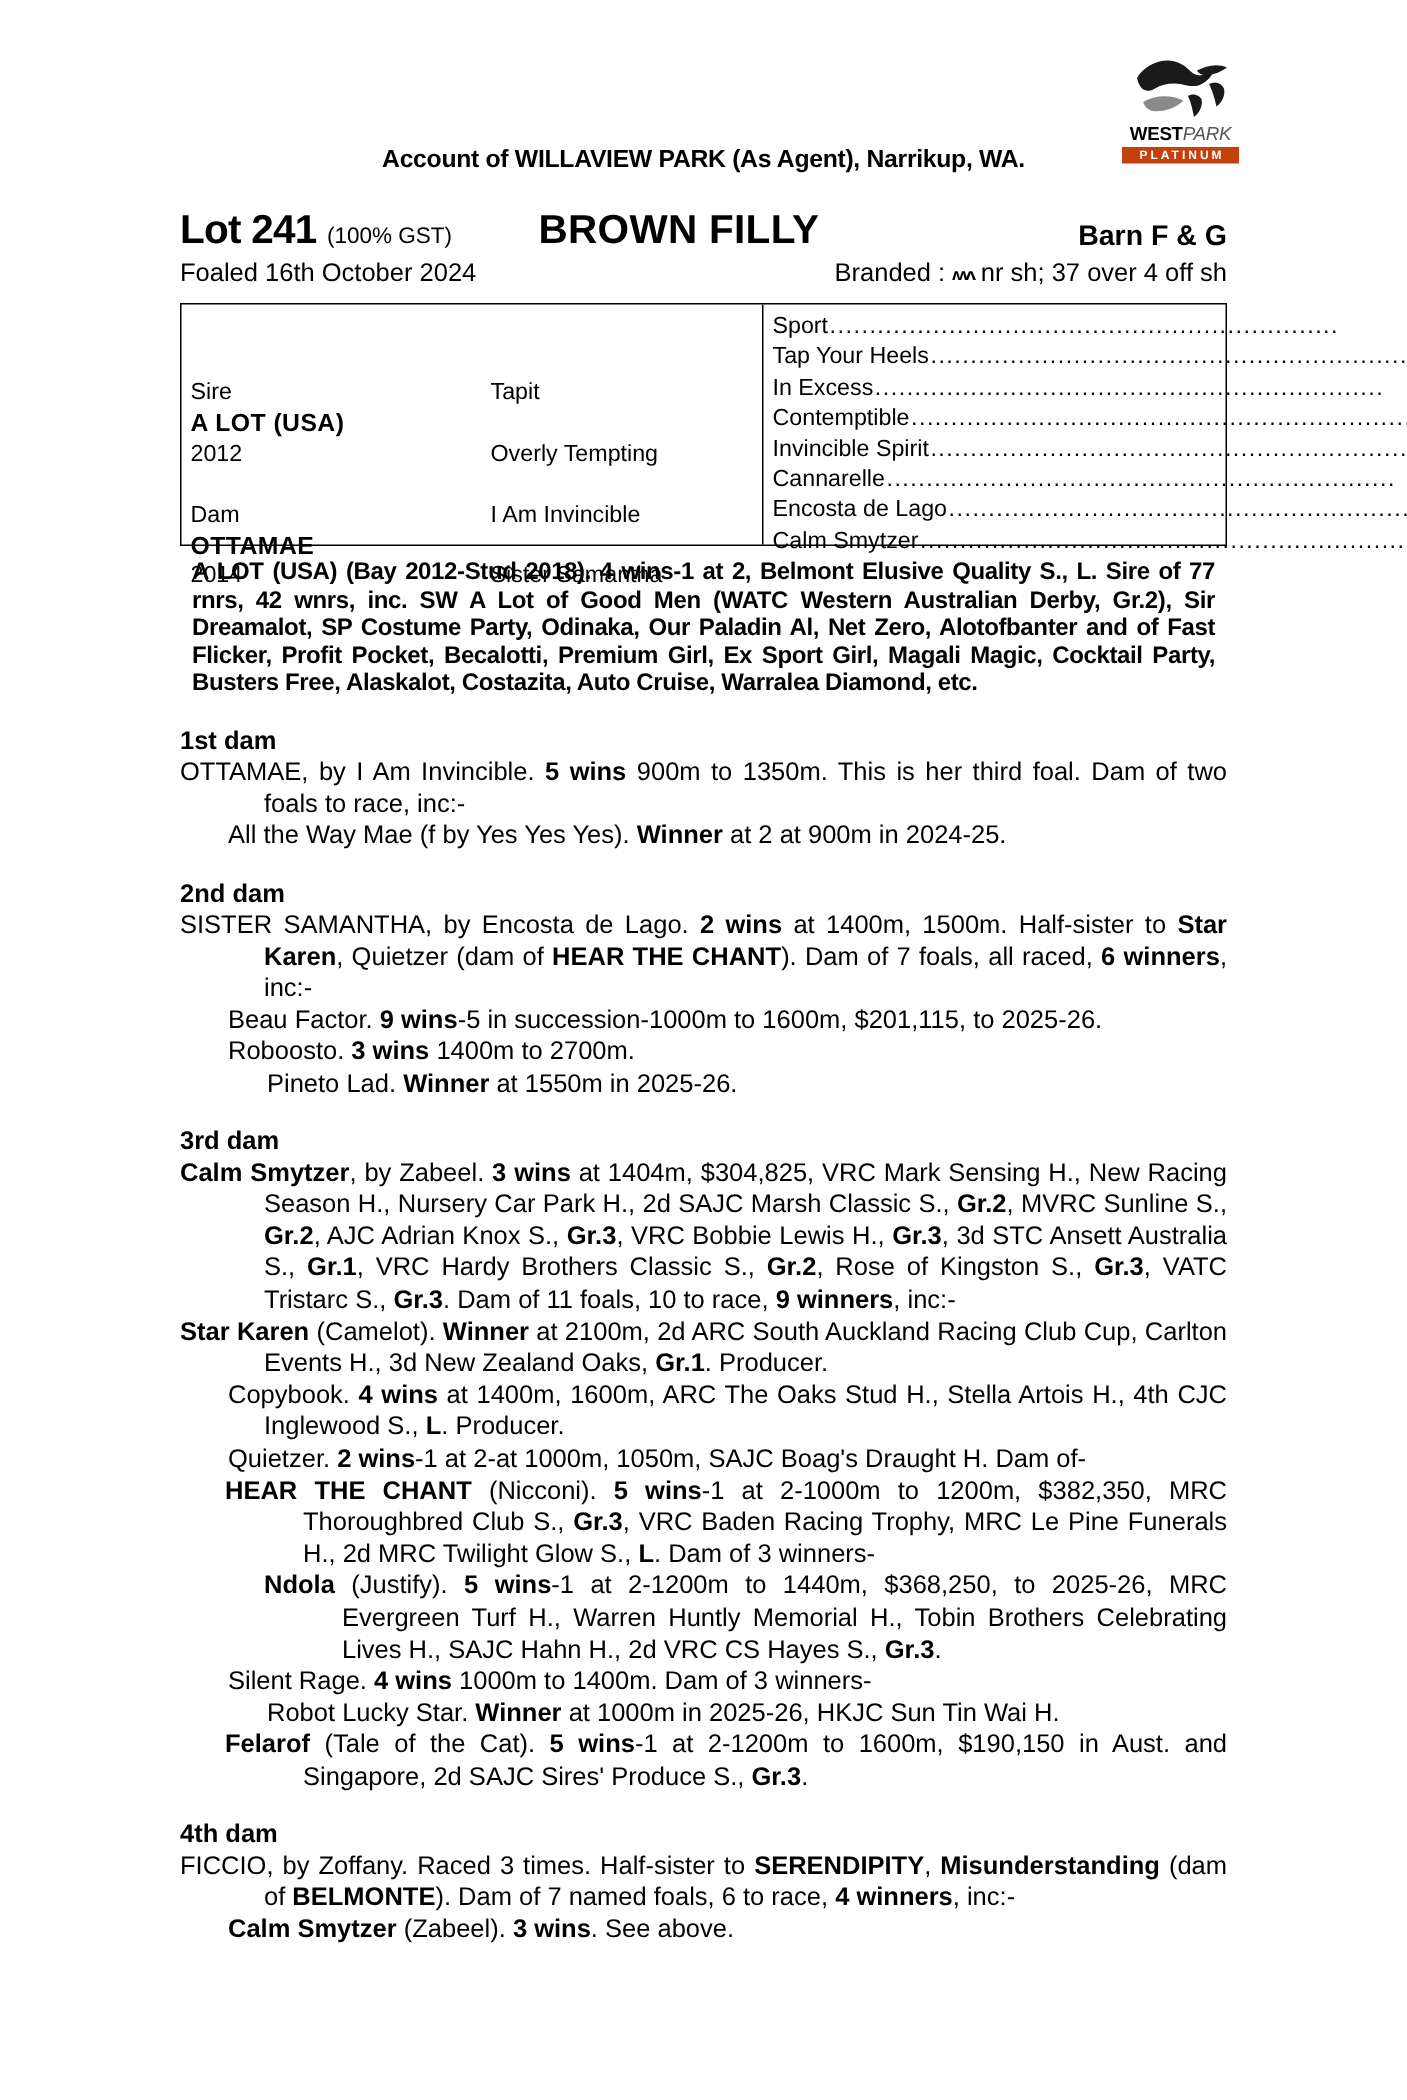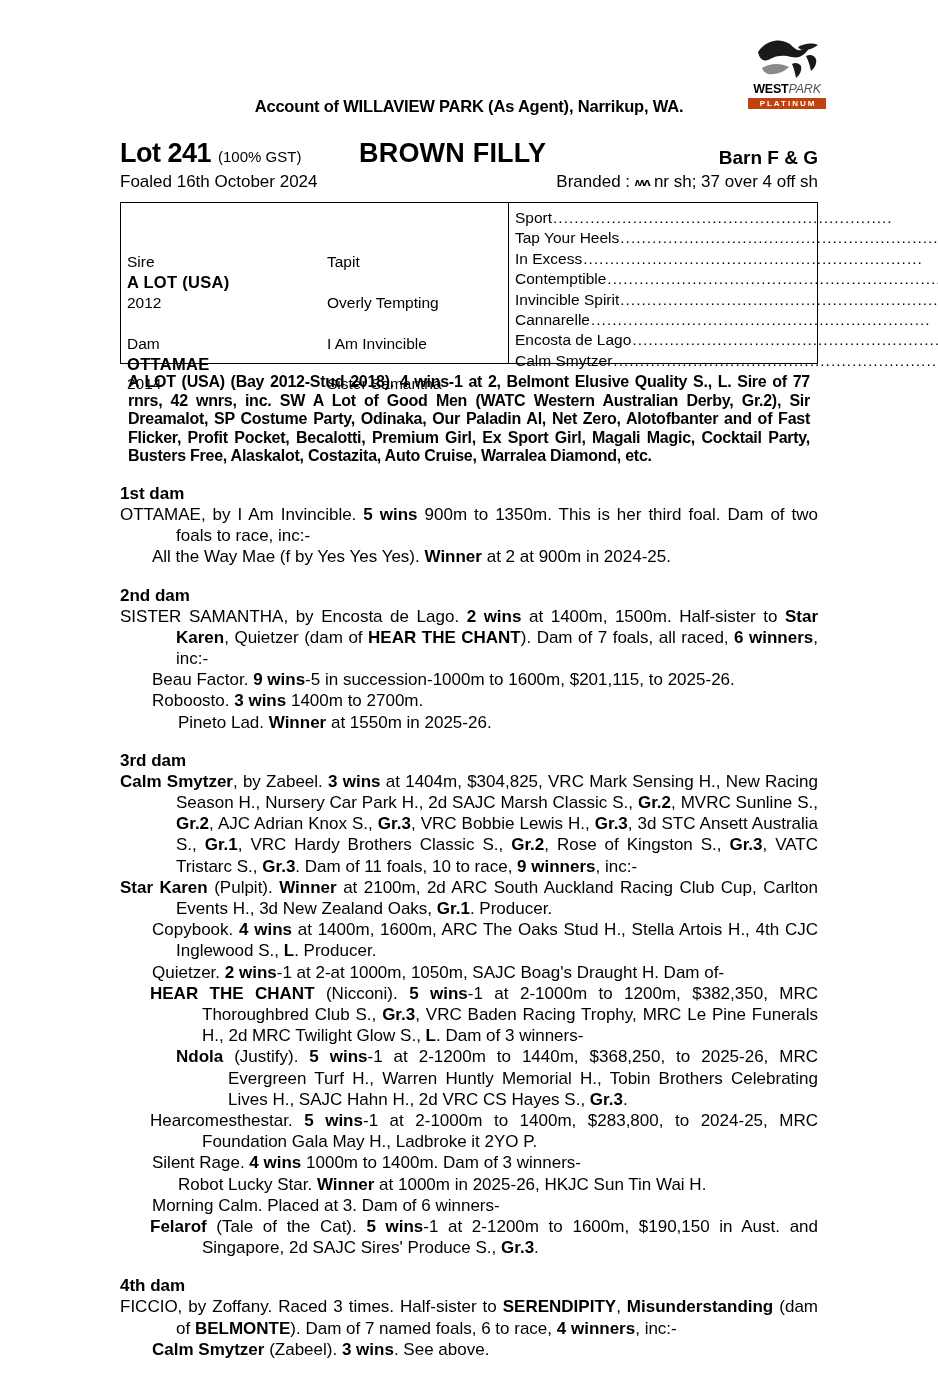--- a/index.html
+++ b/index.html
@@ -302,37 +302,35 @@
 
   <div class="dam-head">2nd dam</div>
   <div class="p hang1"><span>SISTER SAMANTHA, by Encosta de Lago. </span><b>2 wins</b><span> at 1400m, 1500m. Half-sister to </span><b>Star Karen</b><span>, Quietzer (dam of </span><b>HEAR THE CHANT</b><span>). Dam of 7 foals, all raced, </span><b>6 winners</b><span>, inc:-</span></div>
   <div class="p hang2"><span>Beau Factor. </span><b>9 wins</b><span>-5 in succession-1000m to 1600m, $201,115, to 2025-26.</span></div>
   <div class="p hang2"><span>Roboosto. </span><b>3 wins</b><span> 1400m to 2700m.</span></div>
   <div class="p hang5"><span>Pineto Lad. </span><b>Winner</b><span> at 1550m in 2025-26.</span></div>
 
   <div class="dam-head">3rd dam</div>
   <div class="p hang1"><b>Calm Smytzer</b><span>, by Zabeel. </span><b>3 wins</b><span> at 1404m, $304,825, VRC Mark Sensing H., New Racing Season H., Nursery Car Park H., 2d SAJC Marsh Classic S., </span><b>Gr.2</b><span>, MVRC Sunline S., </span><b>Gr.2</b><span>, AJC Adrian Knox S., </span><b>Gr.3</b><span>, VRC Bobbie Lewis H., </span><b>Gr.3</b><span>, 3d STC Ansett Australia S., </span><b>Gr.1</b><span>, VRC Hardy Brothers Classic S., </span><b>Gr.2</b><span>, Rose of Kingston S., </span><b>Gr.3</b><span>, VATC Tristarc S., </span><b>Gr.3</b><span>. Dam of 11 foals, 10 to race, </span><b>9 winners</b><span>, inc:-</span></div>
 
-  <div class="p hang1"><b>Star Karen</b><span> (Pulpit). </span><b>Winner</b><span> at 2100m, 2d ARC South Auckland Racing Club Cup, Carlton Events H., 3d New Zealand Oaks, </span><b>Gr.1</b><span>. Producer.</span></div>
+  <div class="p hang1"><b>Star Karen</b><span> (Camelot). </span><b>Winner</b><span> at 2100m, 2d ARC South Auckland Racing Club Cup, Carlton Events H., 3d New Zealand Oaks, </span><b>Gr.1</b><span>. Producer.</span></div>
 
   <div class="p hang2"><span>Copybook. </span><b>4 wins</b><span> at 1400m, 1600m, ARC The Oaks Stud H., Stella Artois H., 4th CJC Inglewood S., </span><b>L</b><span>. Producer.</span></div>
 
   <div class="p hang2 nj"><span>Quietzer. </span><b>2 wins</b><span>-1 at 2-at 1000m, 1050m, SAJC Boag's Draught H. Dam of-</span></div>
 
   <div class="p hang3"><b>HEAR THE CHANT</b><span> (Nicconi). </span><b>5 wins</b><span>-1 at 2-1000m to 1200m, $382,350, MRC Thoroughbred Club S., </span><b>Gr.3</b><span>, VRC Baden Racing Trophy, MRC Le Pine Funerals H., 2d MRC Twilight Glow S., </span><b>L</b><span>. Dam of 3 winners-</span></div>
 
   <div class="p hang4"><b>Ndola</b><span> (Justify). </span><b>5 wins</b><span>-1 at 2-1200m to 1440m, $368,250, to 2025-26, MRC Evergreen Turf H., Warren Huntly Memorial H., Tobin Brothers Celebrating Lives H., SAJC Hahn H., 2d VRC CS Hayes S., </span><b>Gr.3</b><span>.</span></div>
 
-  <div class="p hang3"><span>Hearcomesthestar. </span><b>5 wins</b><span>-1 at 2-1000m to 1400m, $283,800, to 2024-25, MRC Foundation Gala May H., Ladbroke it 2YO P.</span></div>
 
   <div class="p hang2 nj"><span>Silent Rage. </span><b>4 wins</b><span> 1000m to 1400m. Dam of 3 winners-</span></div>
 
   <div class="p hang5 nj"><span>Robot Lucky Star. </span><b>Winner</b><span> at 1000m in 2025-26, HKJC Sun Tin Wai H.</span></div>
 
-  <div class="p hang2 nj"><span>Morning Calm. Placed at 3. Dam of 6 winners-</span></div>
 
   <div class="p hang3"><b>Felarof</b><span> (Tale of the Cat). </span><b>5 wins</b><span>-1 at 2-1200m to 1600m, $190,150 in Aust. and Singapore, 2d SAJC Sires' Produce S., </span><b>Gr.3</b><span>.</span></div>
 
   <div class="dam-head">4th dam</div>
   <div class="p hang1"><span>FICCIO, by Zoffany. Raced 3 times. Half-sister to </span><b>SERENDIPITY</b><span>, </span><b>Misunderstanding</b><span> (dam of </span><b>BELMONTE</b><span>). Dam of 7 named foals, 6 to race, </span><b>4 winners</b><span>, inc:-</span></div>
   <div class="p hang2"><b>Calm Smytzer</b><span> (Zabeel). </span><b>3 wins</b><span>. See above.</span></div>
 
 </div>
 
 </body></html>

